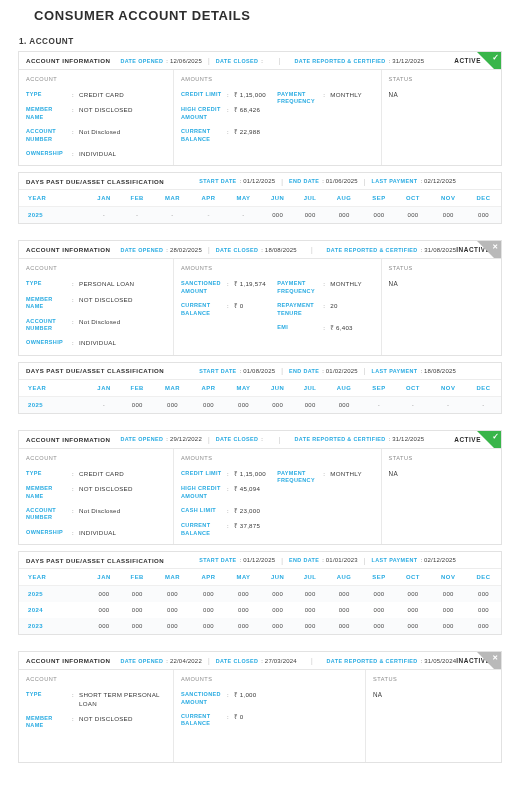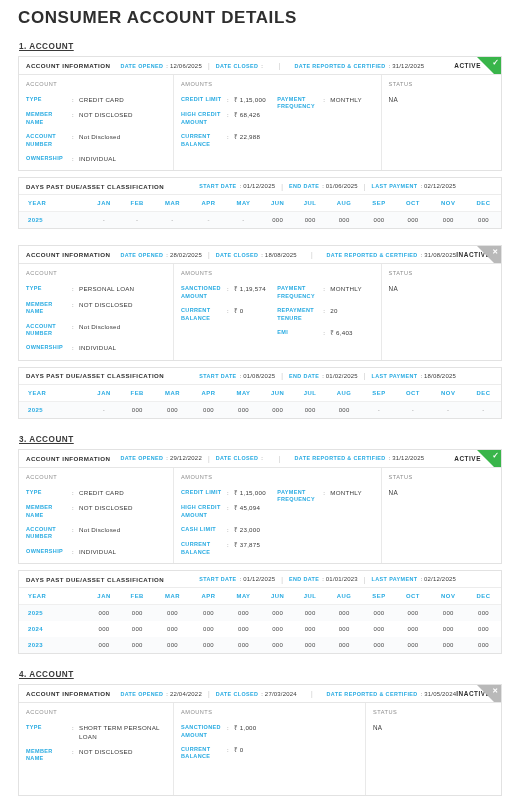--- a/index.html
+++ b/index.html
@@ -10,35 +10,35 @@
     color: #3b3b3b;
   }
   body {
     width: 520px;
     min-height: 811px;
     overflow: hidden;
   }
   .page { padding: 0 18px 0 18px; }
 
   .page-title {
-    font-size: 17px;
+    font-size: 13px;
     font-weight: bold;
     letter-spacing: 0.6px;
     color: #2e2e2e;
     padding-top: 8px;
     margin-bottom: 14px;
+    margin-left: 16px;
   }
 
   .acct-heading {
     font-size: 8.2px;
     font-weight: bold;
     letter-spacing: 0.5px;
     color: #3a3a3a;
     margin: 0 0 5px 1px;
-    text-decoration: underline;
   }
 
   .card {
     border: 1px solid #e2e2e2;
     background: #fff;
     margin-bottom: 6px;
     position: relative;
   }
 
   
@@ -512,21 +512,20 @@
               <td class="">000</td>
               <td class="">000</td>
               <td class="dash">-</td>
               <td class="dash">-</td>
               <td class="dash">-</td>
               <td class="dash">-</td>
             </tr>
           </tbody>
         </table>
       </div>
-      <div class="acct-heading">3. ACCOUNT</div>
       <div class="card">
         <div class="card-head">
           <span class="head-title">ACCOUNT INFORMATION</span>
           <span class="head-fields">
             <span class="hf">
               <span class="hf-label">DATE OPENED</span>
               <span class="hf-sep">:</span>
               <span class="hf-val">29/12/2022</span>
             </span>
             <span class="pipe">|</span>
@@ -697,21 +696,20 @@
               <td class="">000</td>
               <td class="">000</td>
               <td class="">000</td>
               <td class="">000</td>
               <td class="">000</td>
               <td class="">000</td>
             </tr>
           </tbody>
         </table>
       </div>
-      <div class="acct-heading">4. ACCOUNT</div>
       <div class="card">
         <div class="card-head">
           <span class="head-title">ACCOUNT INFORMATION</span>
           <span class="head-fields">
             <span class="hf">
               <span class="hf-label">DATE OPENED</span>
               <span class="hf-sep">:</span>
               <span class="hf-val">22/04/2022</span>
             </span>
             <span class="pipe">|</span>

